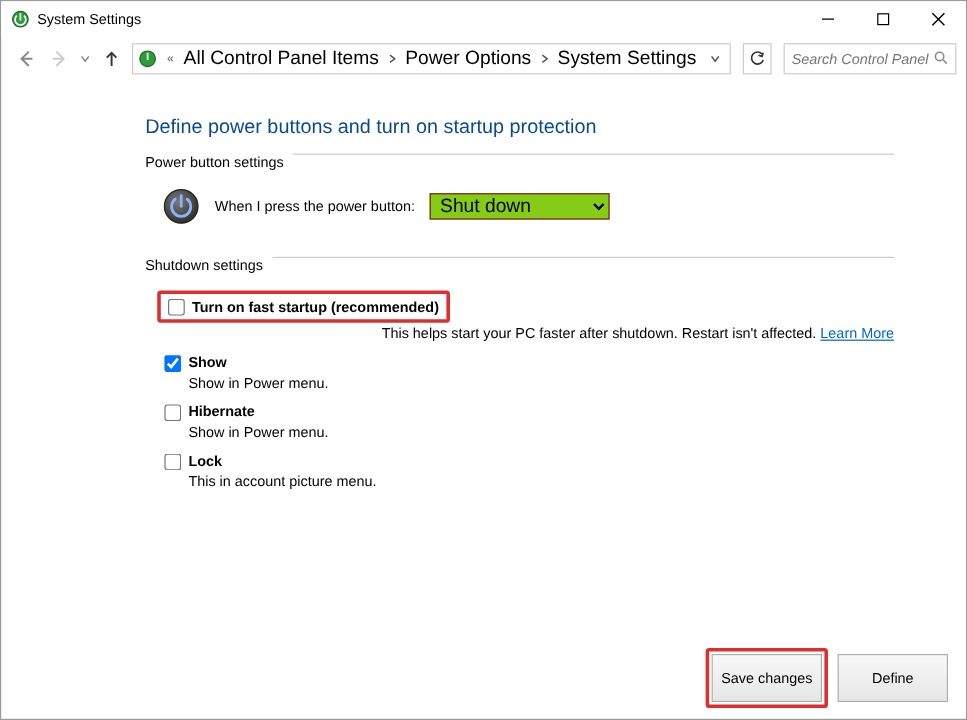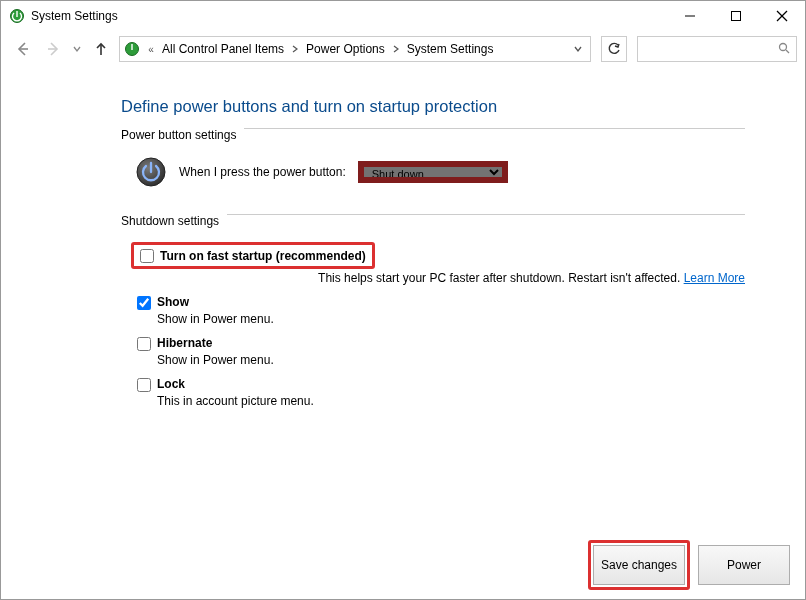--- a/index.html
+++ b/index.html
@@ -87,21 +87,21 @@
     }
     .bc-sep {
       width: 10px;
       display:flex;
       align-items:center;
       justify-content:center;
       color:#555;
       font-size:10px;
     }
     .bc-item {
-      font-size:12px;
+      font-size:16px;
       color:#000;
       padding: 0 4px;
       white-space: nowrap;
     }
     .bc-dropdown {
       margin-left:auto;
       width:20px;
       display:flex;
       align-items:center;
       justify-content:center;
@@ -182,23 +182,23 @@
     .power-icon {
       width:32px;
       height:32px;
     }
     .power-label {
       font-size:12px;
     }
     select.power-select {
       width: 150px;
       height: 22px;
-      font-size:11px;
-      background:#737373;
-      border:6px solid #7f1d1d;
+      font-size:16px;
+      background:#84cc16;
+      border:1px solid #7f1d1d;
       padding-left:4px;
     }
     .option-row {
       margin-left: 10px;
       margin-bottom: 10px;
     }
     .option-main {
       display:flex;
       align-items: flex-start;
       gap:6px;
@@ -342,20 +342,21 @@
   </div>
 
   <div class="refresh-btn">
     <svg width="14" height="14">
         <path d="M11 3 A5 5 0 1 0 12 8" fill="none" stroke="#333" stroke-width="1.4"></path>
         <path d="M12 2 L11 5 L8 4" fill="none" stroke="#333" stroke-width="1.4"></path>
       </svg>
   </div>
 
   <div class="search-box">
+    <input type="text" placeholder="Search Control Panel" style="">
     <span class="mag">
       <svg width="12" height="12">
           <circle cx="5" cy="5" r="3.5" fill="none" stroke="#888" stroke-width="1.3"></circle>
           <line x1="8" y1="8" x2="11" y2="11" stroke="#888" stroke-width="1.3"></line>
         </svg>
     </span>
   </div>
 </div>
 
 <div class="content">
@@ -423,14 +424,14 @@
       <label>Lock</label>
     </div>
     <div class="option-desc">This in account picture menu.</div>
   </div>
 </div>
 
 <div class="footer">
   <span class="btn-highlight">
     <div class="btn">Save changes</div>
   </span>
-  <div class="btn">Power</div>
+  <div class="btn">Define</div>
 </div>
 
 </body></html>

